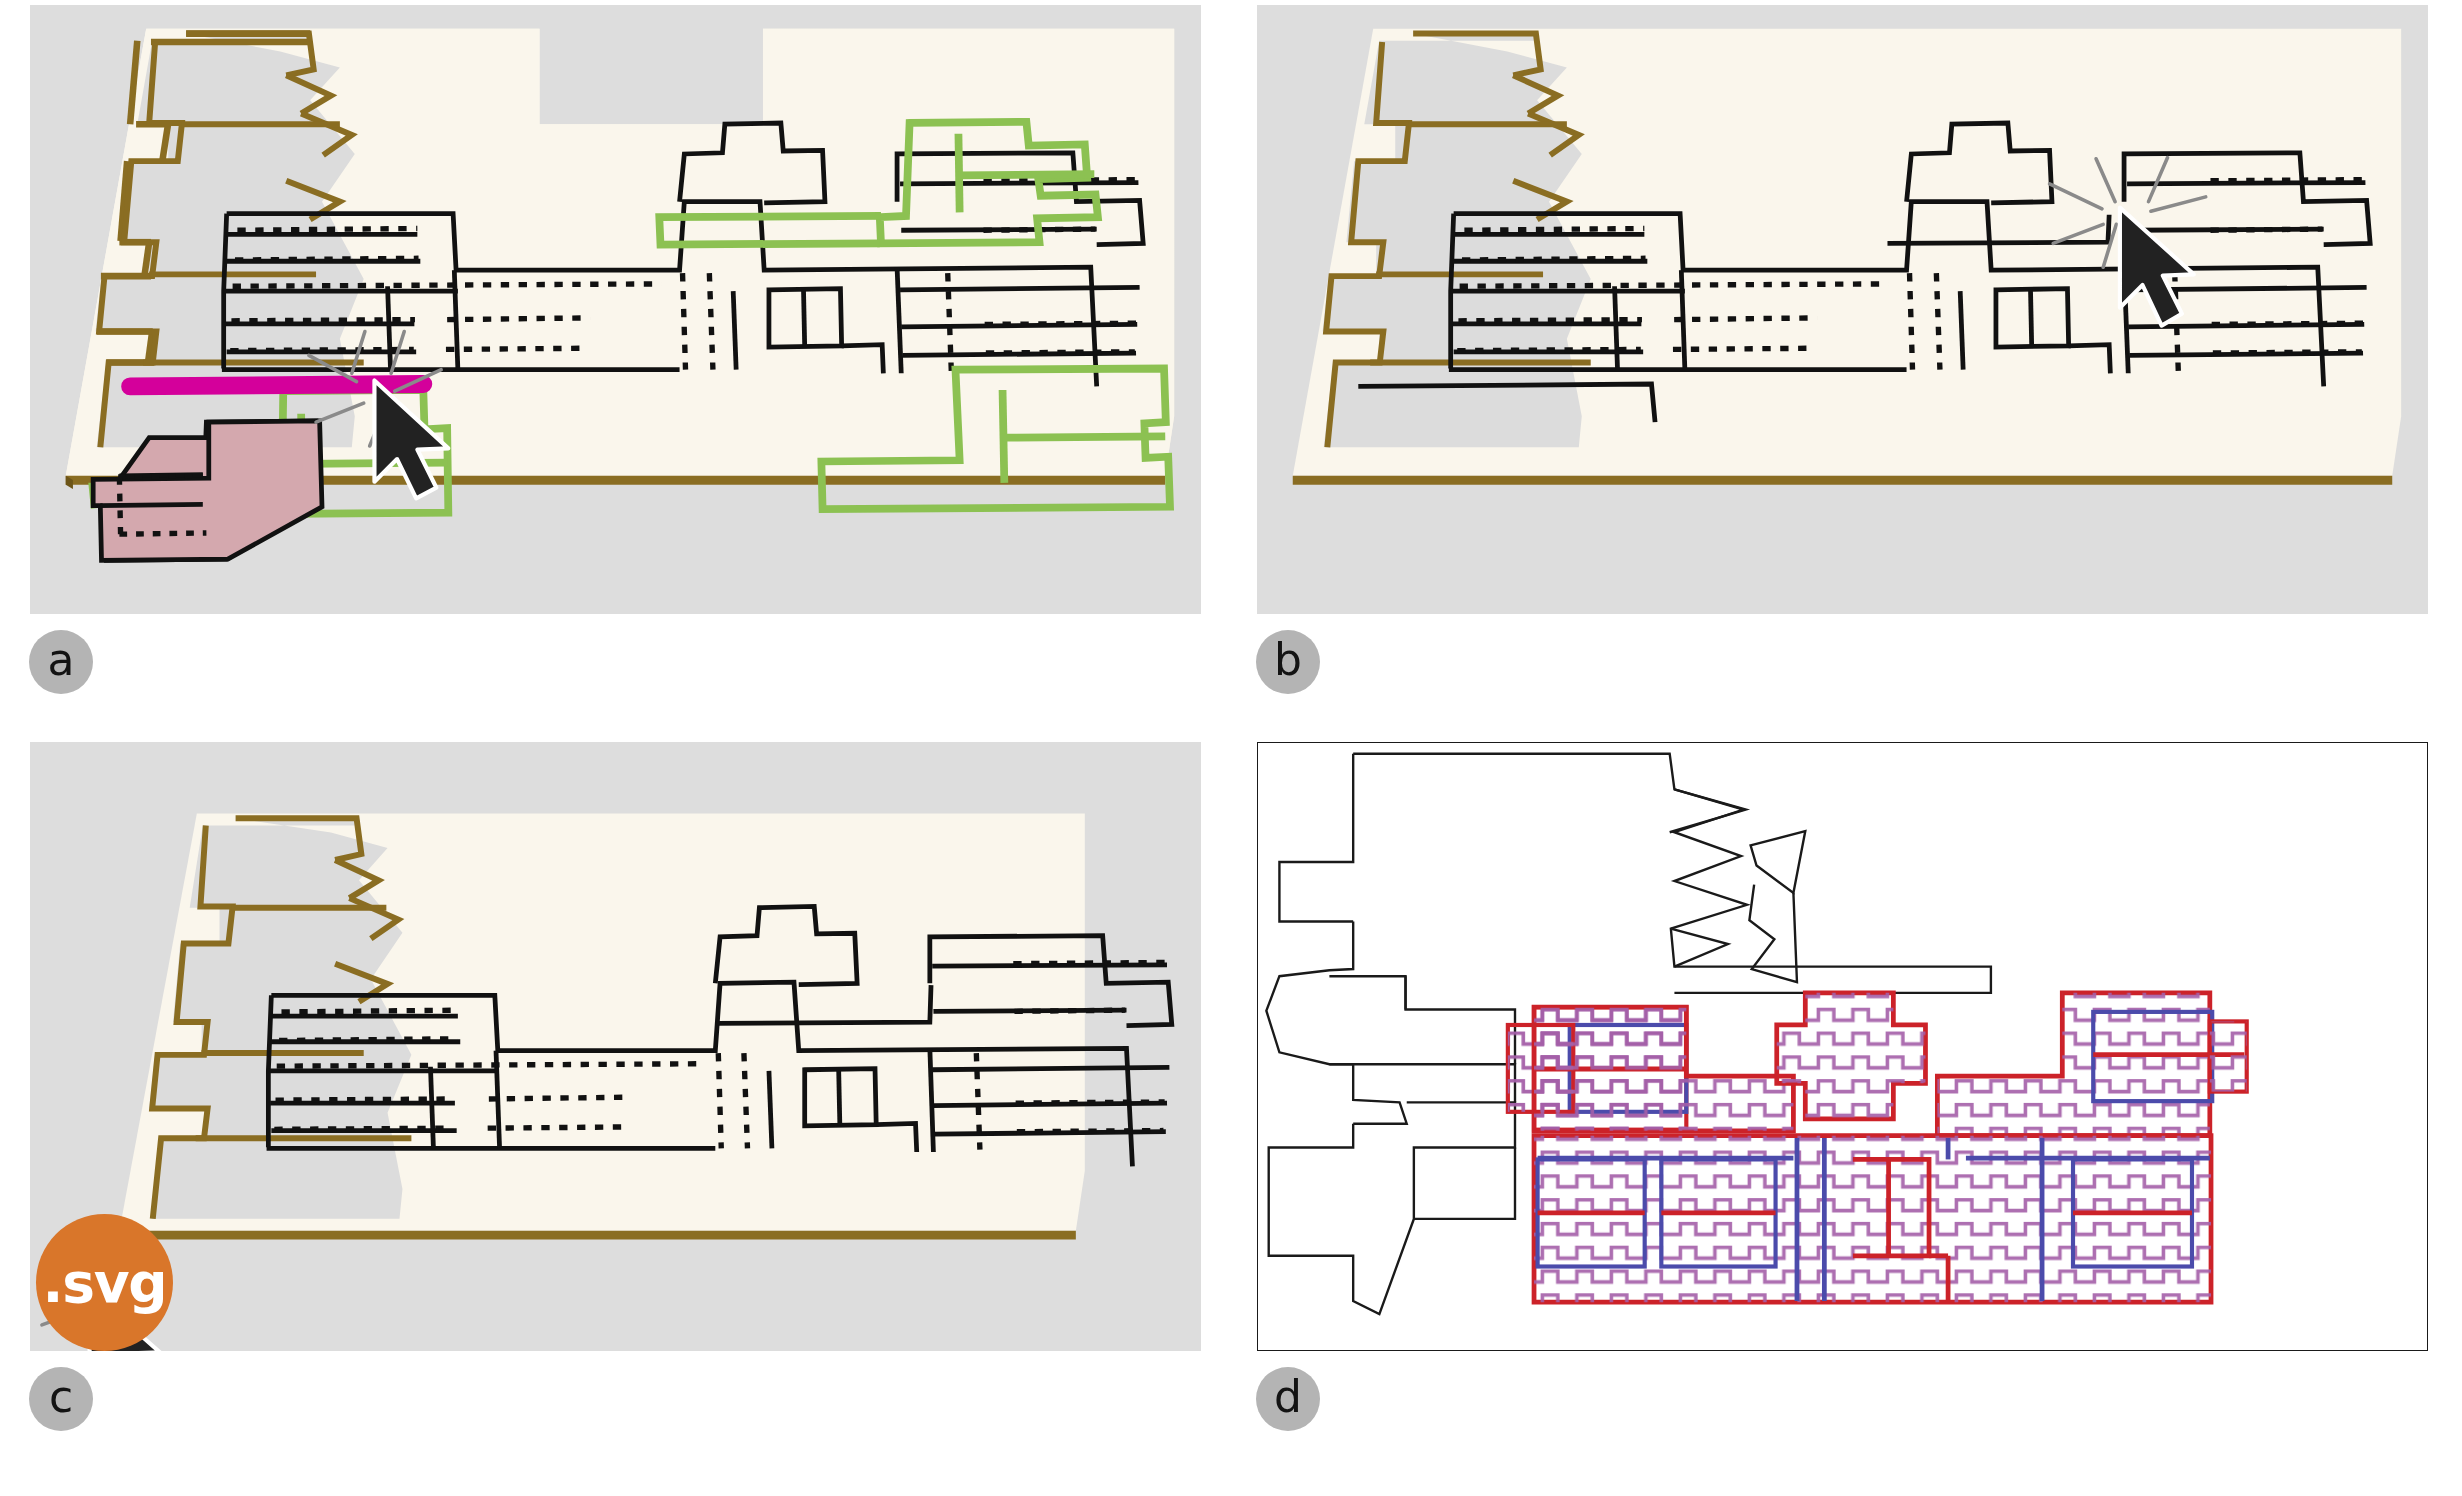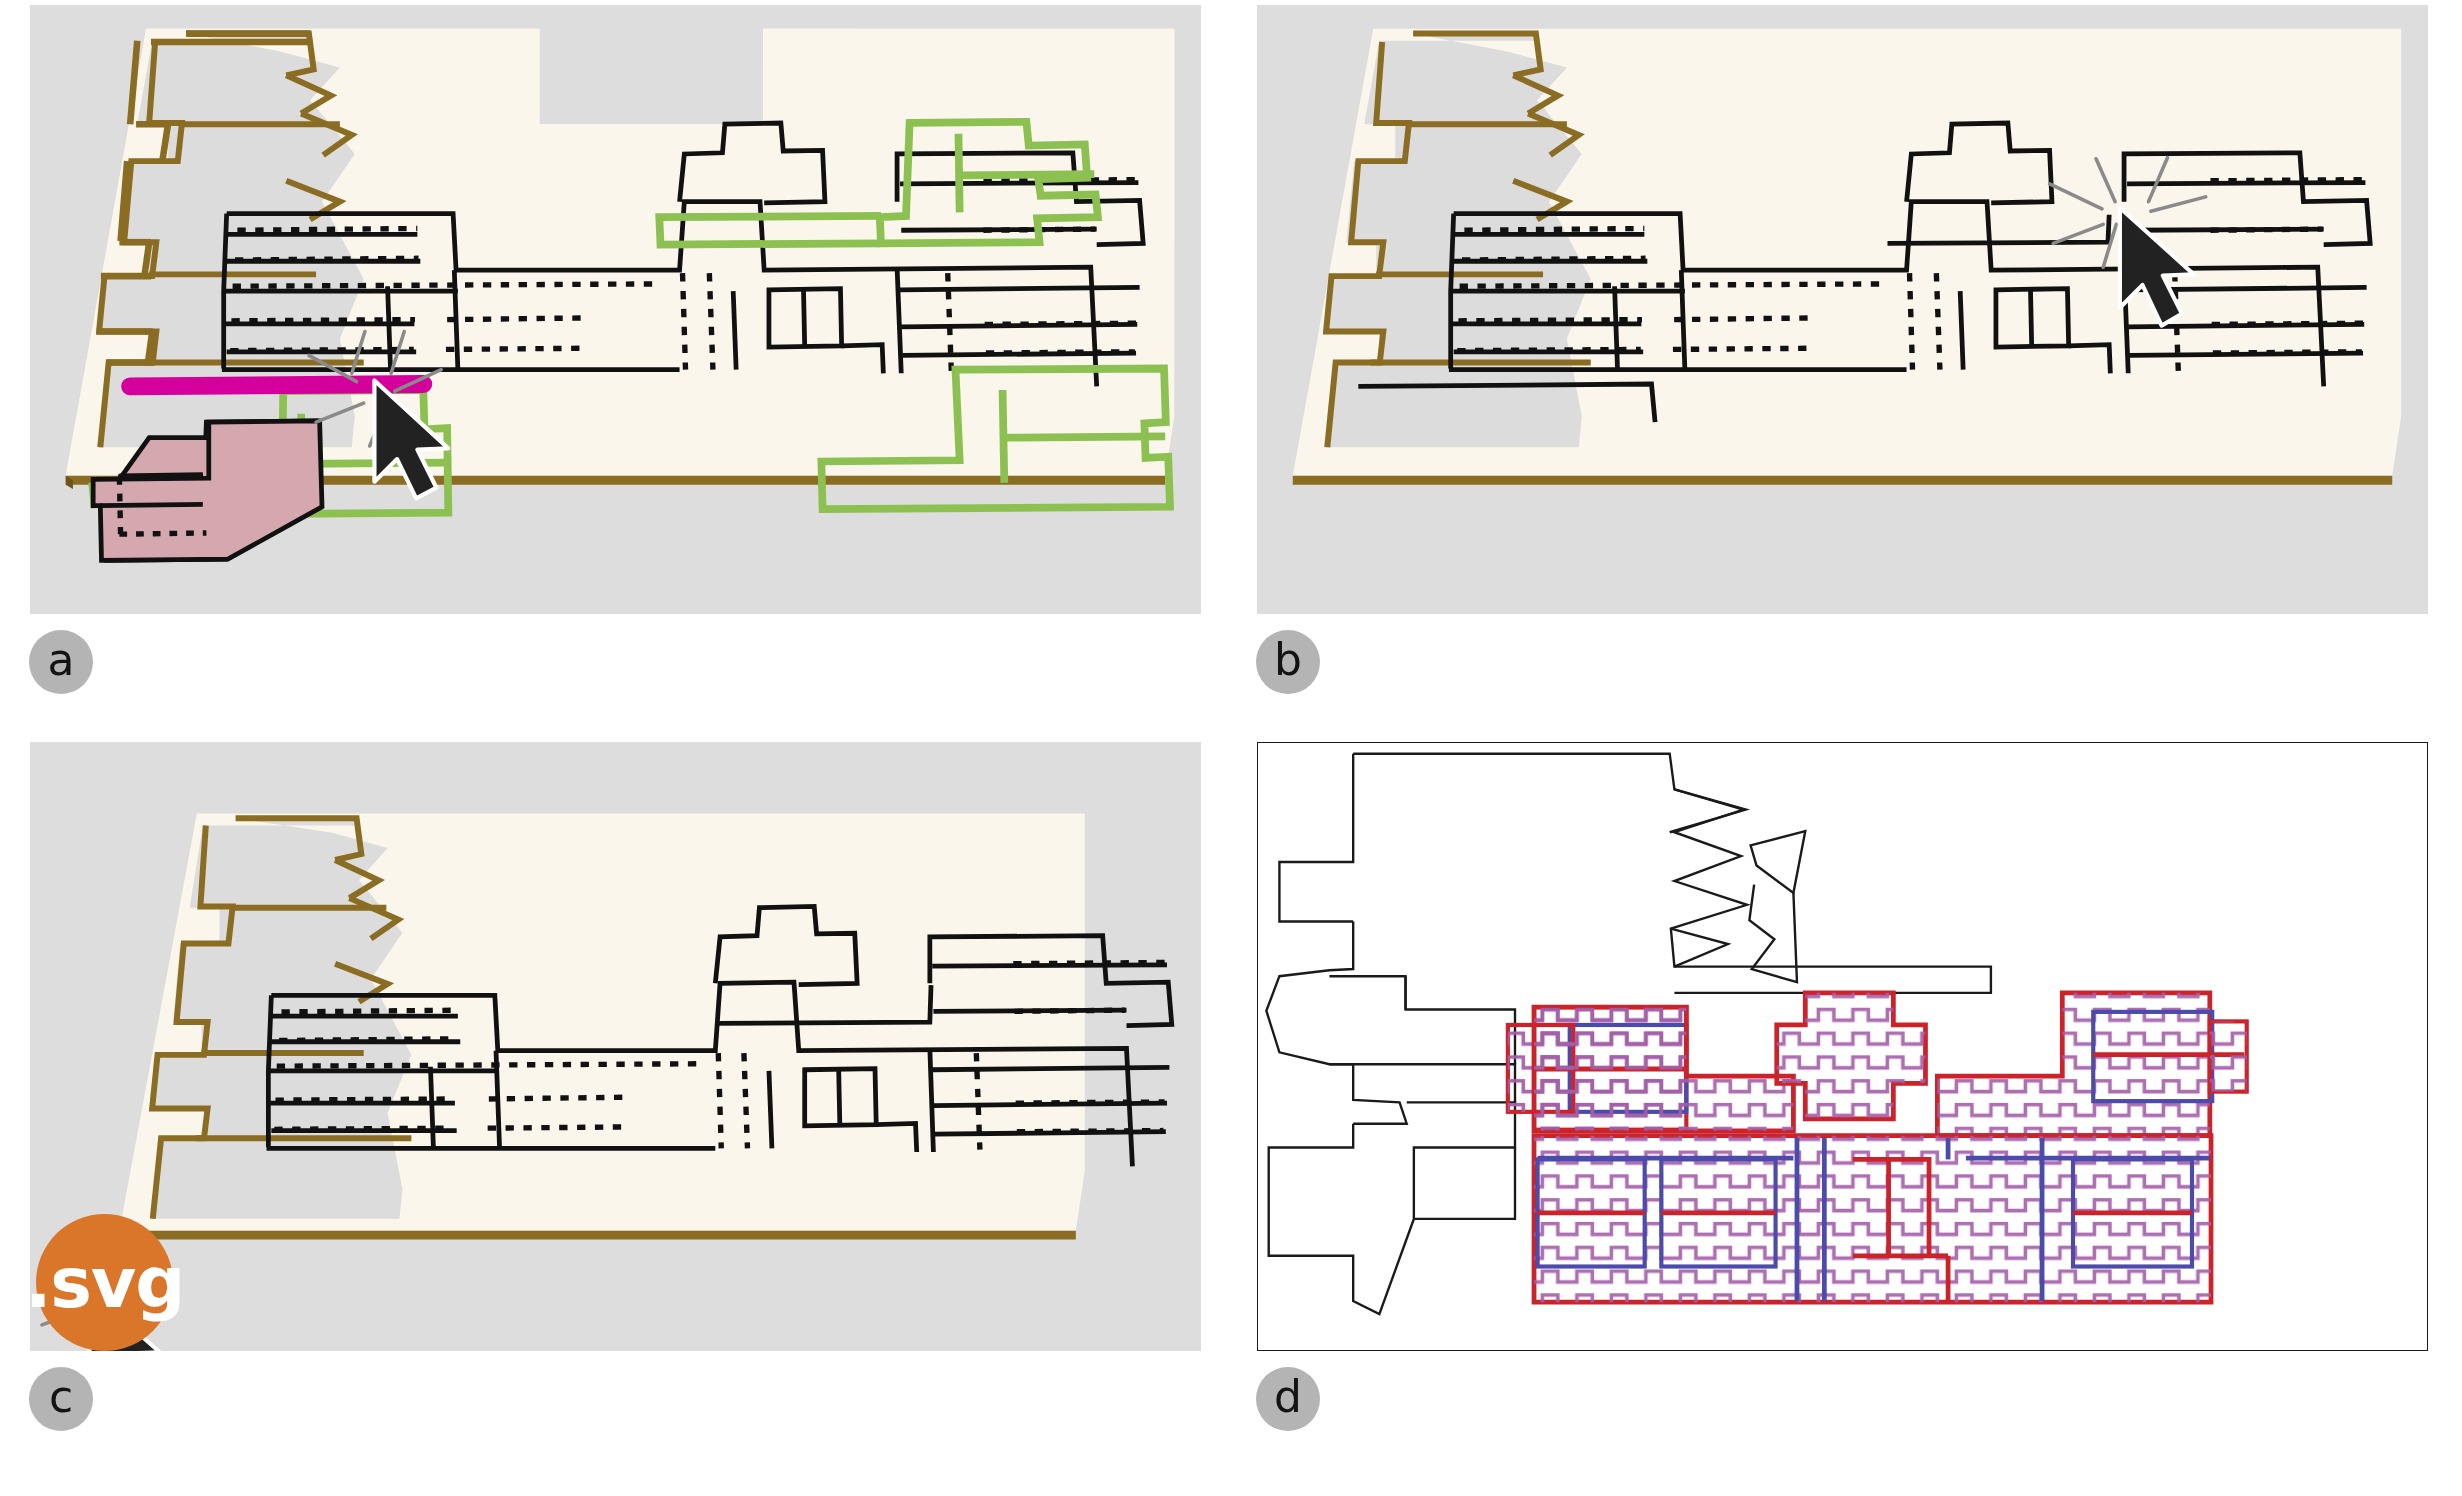--- a/index.html
+++ b/index.html
@@ -37,21 +37,21 @@
   #cap-b{left:1256px;top:630px;}
   #cap-c{left:29px;  top:1367px;}
   #cap-d{left:1256px;top:1367px;}
 
   
   .svg-badge{
     position:absolute;
     width:137px;height:137px;border-radius:50%;
     background:#d9762a;
     display:flex;align-items:center;justify-content:center;
-    color:#ffffff;font-size:70px;font-weight:bold;
+    color:#ffffff;font-size:55px;font-weight:bold;
     font-family:"DejaVu Sans", sans-serif;
     letter-spacing:-1.2px;
     z-index:6;
   }
 
   svg{display:block;}
   .nosel{user-select:none;}
 </style>
 </head>
 <body>

